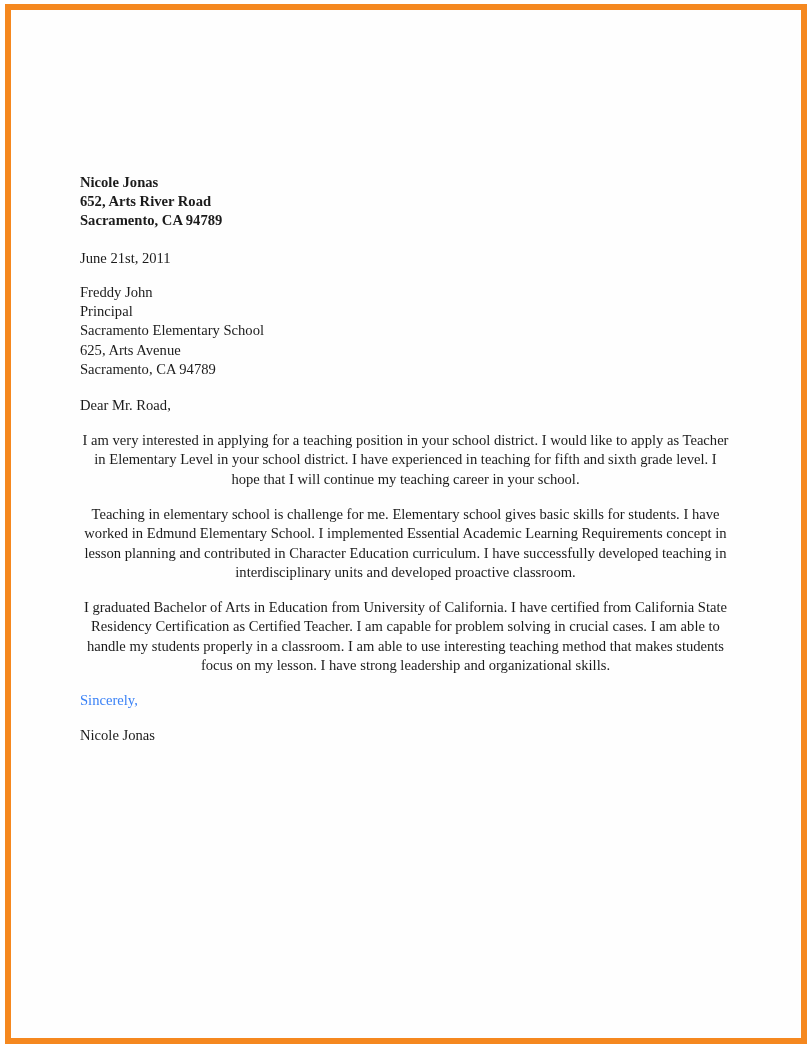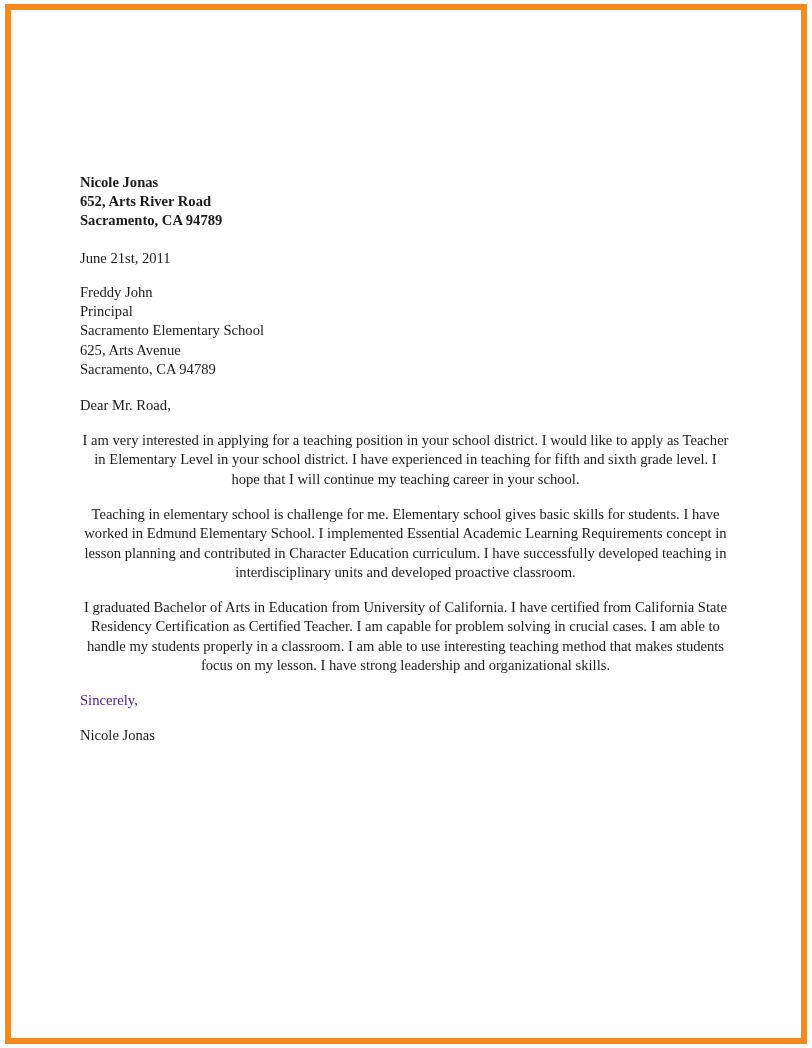--- a/index.html
+++ b/index.html
@@ -91,21 +91,21 @@
   }
   .body-para {
     font-size: 14.6px;
     color: #1b1b1b;
     line-height: 19.3px;
     margin: 0 0 16px 0;
     text-align: center;
   }
   .closing-line {
     font-size: 14.6px;
-    color: #4c1d95;
+    color: #3b82f6;
     line-height: 19px;
     margin: 0 0 16px 0;
   }
   .signature-line {
     font-size: 14.6px;
     color: #1b1b1b;
     line-height: 19px;
     margin: 0;
   }
 </style>

